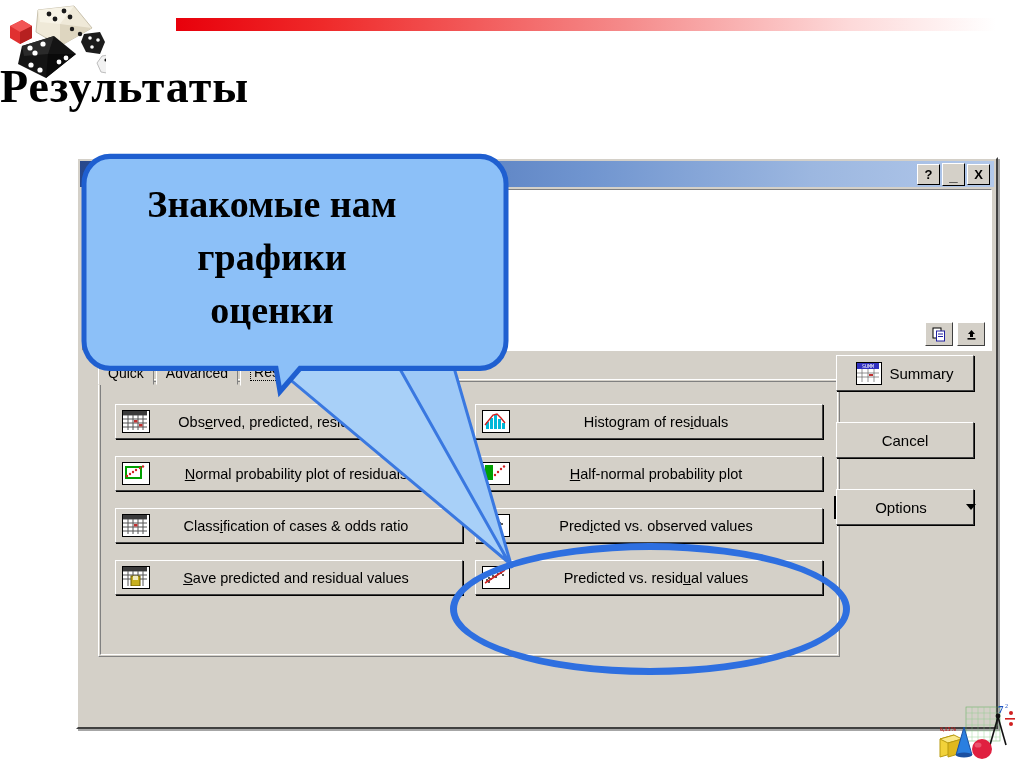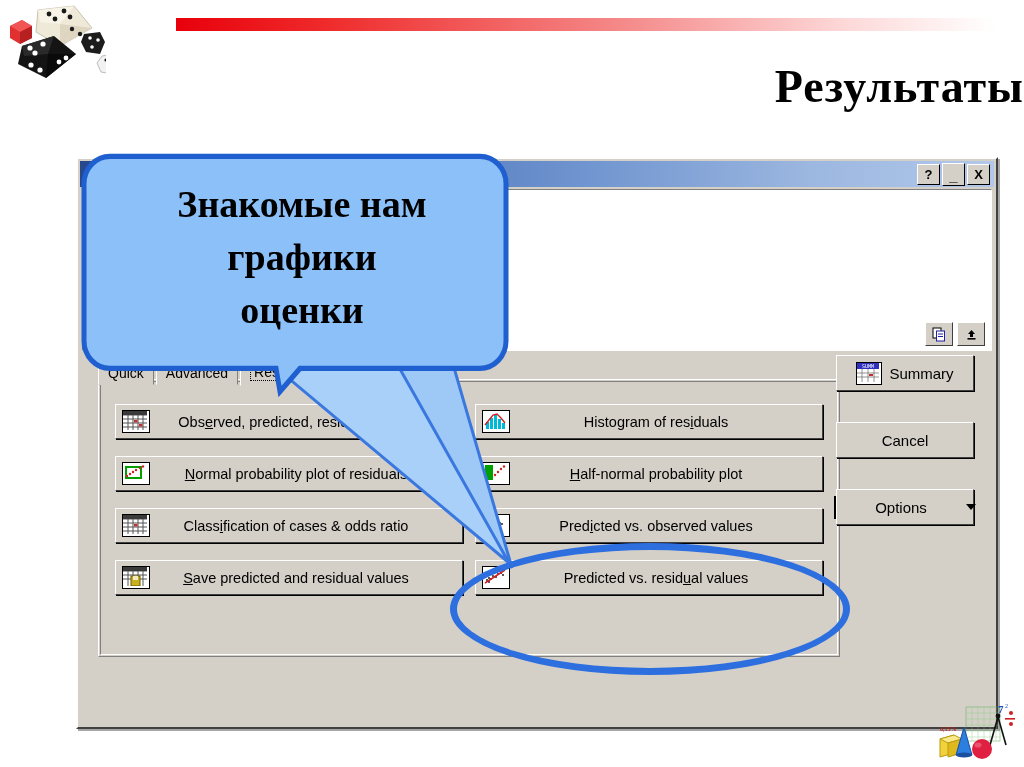--- a/index.html
+++ b/index.html
@@ -8,21 +8,21 @@
     font-family:"Liberation Sans",sans-serif;position:relative;
   }
   
   #top-rule{
     position:absolute;left:176px;top:18px;width:820px;height:13px;
     background:linear-gradient(to right,#e8000b 0%,#ef2a2a 18%,#f58b8b 55%,#fdd9d9 82%,#ffffff 100%);
   }
   #dice-art{position:absolute;left:2px;top:2px;width:104px;height:86px;}
   
   #slide-title{
-    position:absolute;left:0;top:60px;width:1024px;text-align:right;
+    position:absolute;left:0;top:60px;width:1024px;text-align:left;
     font-family:"Liberation Serif",serif;font-weight:bold;font-size:46px;
     color:#000;letter-spacing:1px;
   }
   
   #stat-window{
     position:absolute;left:76px;top:157px;width:918px;height:568px;
     background:#d4d0c8;border:2px solid;
     border-color:#ffffff #404040 #404040 #ffffff;
     box-shadow:2px 2px 0 rgba(0,0,0,.35);
   }
@@ -107,21 +107,21 @@
   .cmdbtn.gap{margin-top:16px;gap:39px;}
   .cmdbtn .cico{width:24px;height:21px;border:1px solid #000;background:#fff;position:relative;overflow:hidden;}
   .caret{width:0;height:0;border-left:5px solid transparent;border-right:5px solid transparent;border-top:6px solid #000;}
   
   #ellipse{
     position:absolute;left:450px;top:543px;width:386px;height:118px;
     border:7px solid #2e6fe0;border-radius:50%;z-index:20;pointer-events:none;
   }
   #bubble-svg{position:absolute;left:80px;top:150px;width:470px;height:420px;z-index:21;}
   #bubble-text{
-    position:absolute;left:112px;top:178px;width:380px;z-index:22;
+    position:absolute;left:82px;top:178px;width:380px;z-index:22;
     text-align:center;font-family:"Liberation Serif",serif;font-weight:bold;
     font-size:38px;line-height:53px;color:#000;
   }
   #pointer-svg{position:absolute;left:250px;top:330px;width:310px;height:260px;z-index:19;}
   
   #math-art{position:absolute;right:6px;bottom:4px;width:86px;height:62px;}
 </style>
 </head>
 <body>
 

